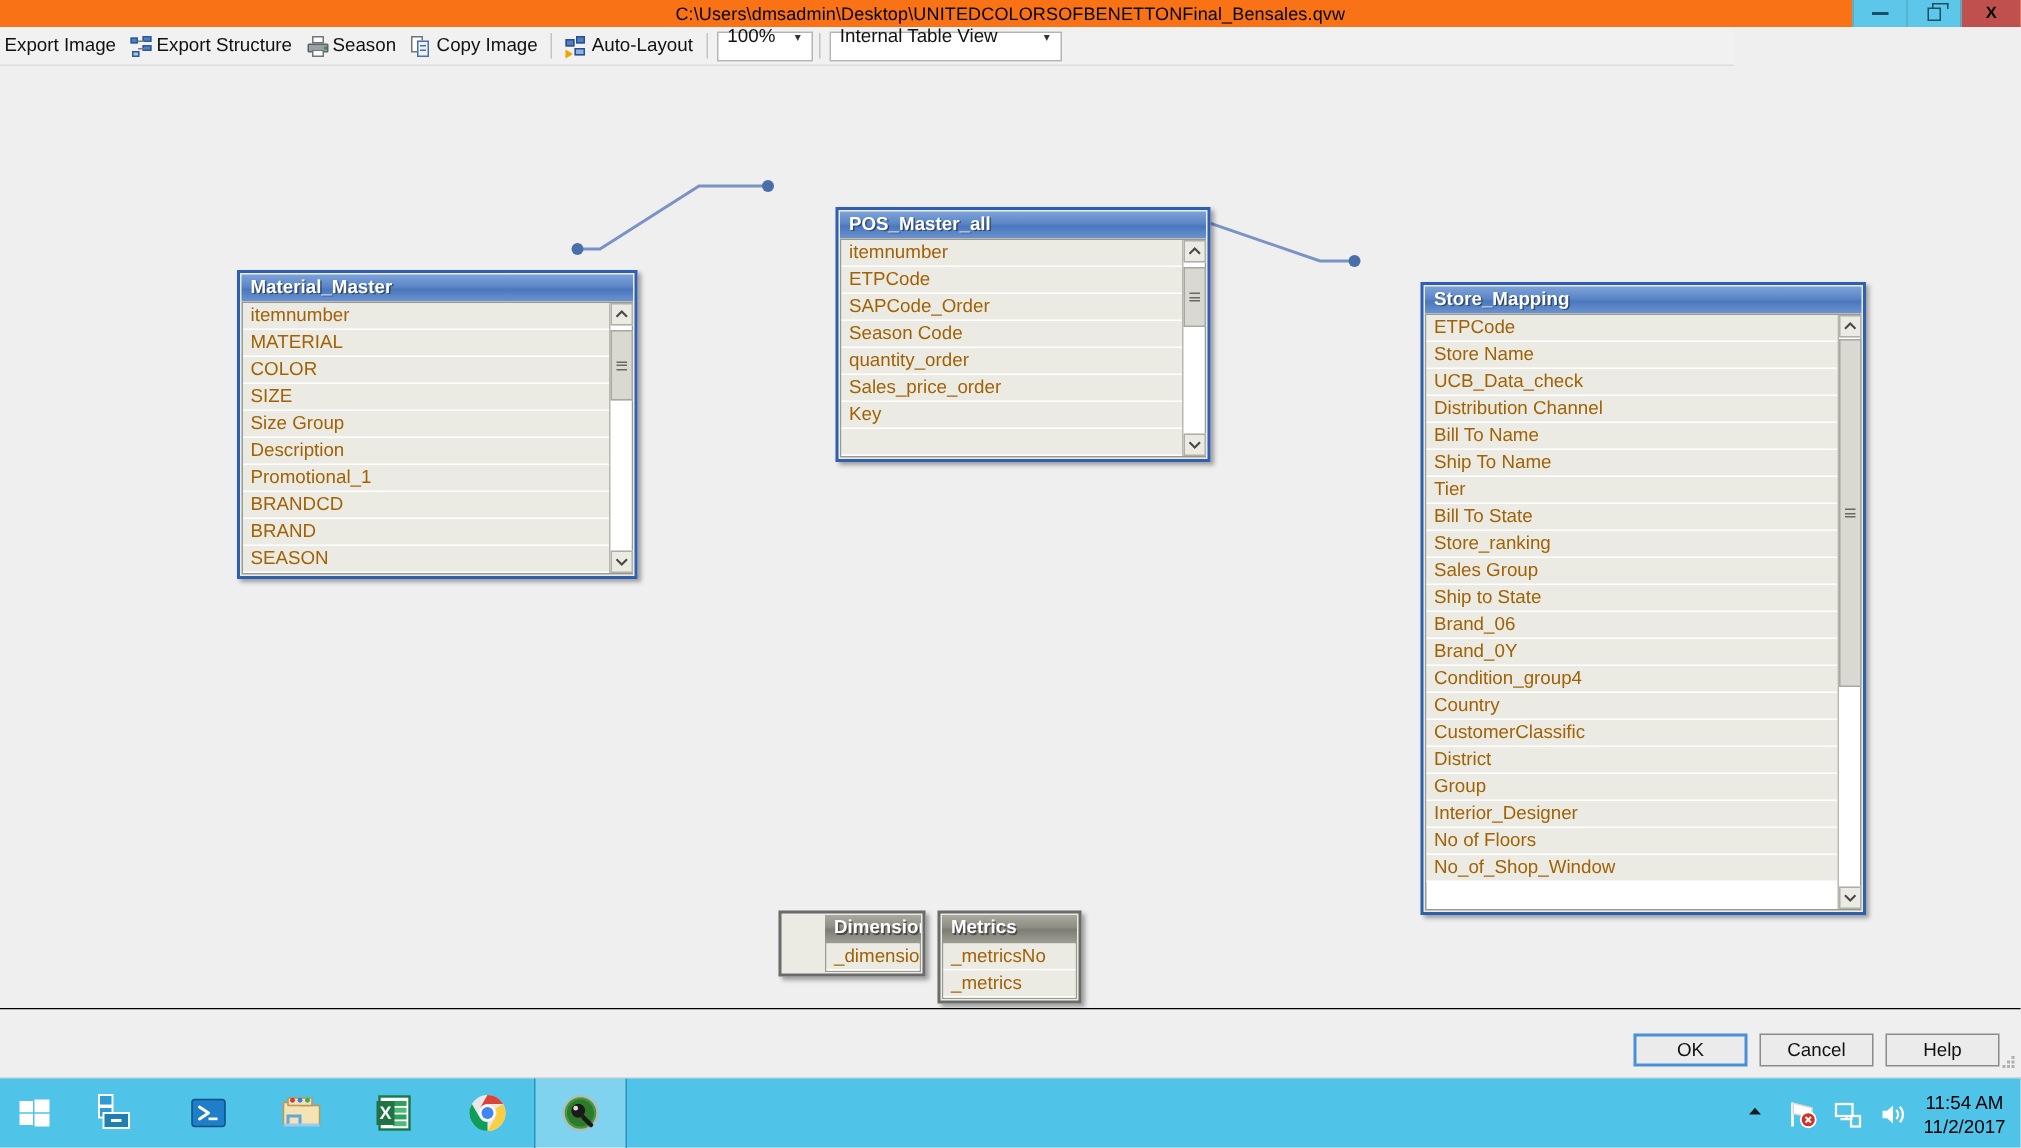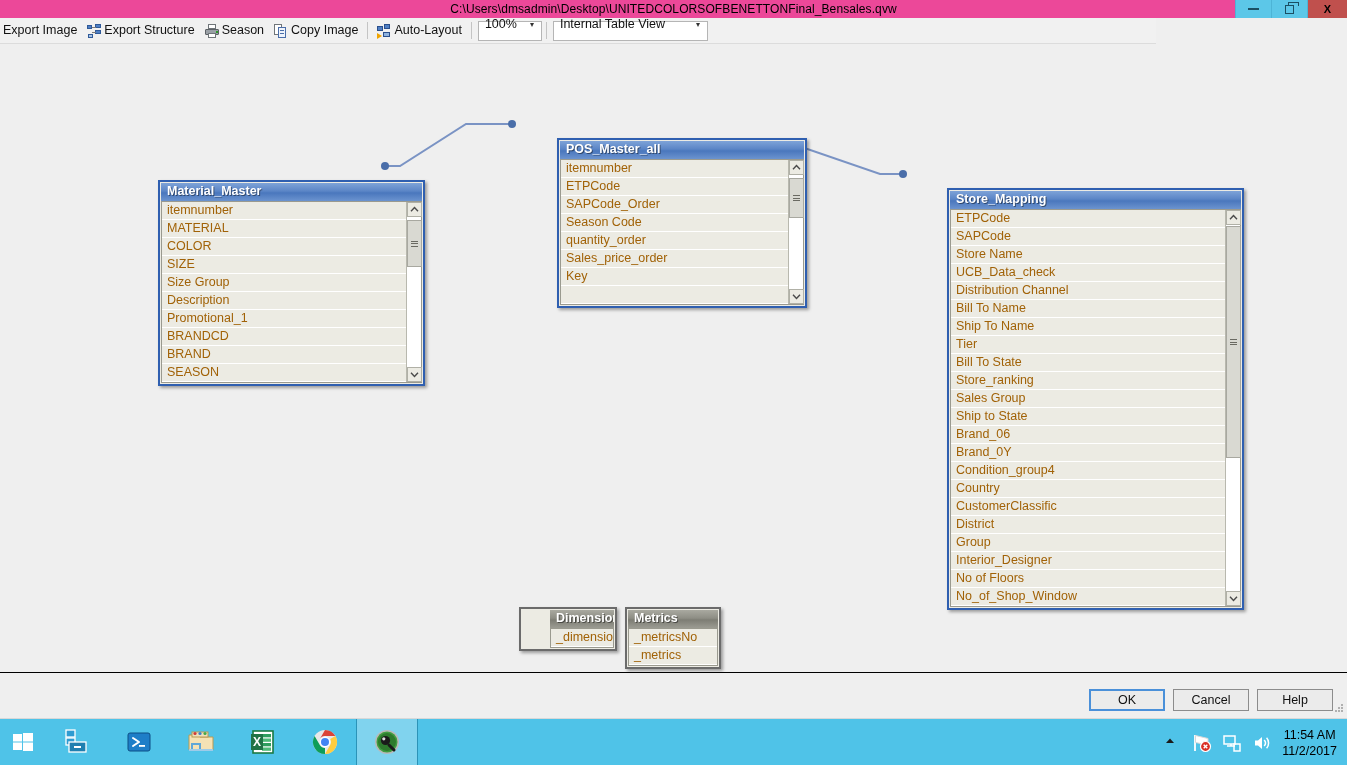--- a/index.html
+++ b/index.html
@@ -7,21 +7,21 @@
     margin: 0; padding: 0;
     width: 1347px; height: 765px;
     overflow: hidden;
     font-family: "Liberation Sans", sans-serif;
     background: #efefef;
   }
 
   
   #titlebar {
     position: absolute; left: 0; top: 0; width: 1347px; height: 18px;
-    background: #ec4899;
+    background: #f97316;
     display: flex; align-items: center; justify-content: center;
   }
   #titlebar-text {
     font-size: 12px; color: #000; letter-spacing: 0.1px;
     white-space: nowrap;
   }
   #winbuttons {
     position: absolute; right: 0; top: 0; height: 18px;
     display: flex;
   }
@@ -366,21 +366,20 @@
             </svg>
           </div>
         </div>
       </div>
     </div>
     <div class="tbox sel" style="left: 903px; top: 143px; width: 297px;">
       <div class="tbox-title">Store_Mapping</div>
       <div class="tbox-body">
         <div class="fields">
           <div class="field">ETPCode</div>
-          <div class="field">SAPCode</div>
           <div class="field">Store Name</div>
           <div class="field">UCB_Data_check</div>
           <div class="field">Distribution Channel</div>
           <div class="field">Bill To Name</div>
           <div class="field">Ship To Name</div>
           <div class="field">Tier</div>
           <div class="field">Bill To State</div>
           <div class="field">Store_ranking</div>
           <div class="field">Sales Group</div>
           <div class="field">Ship to State</div>

